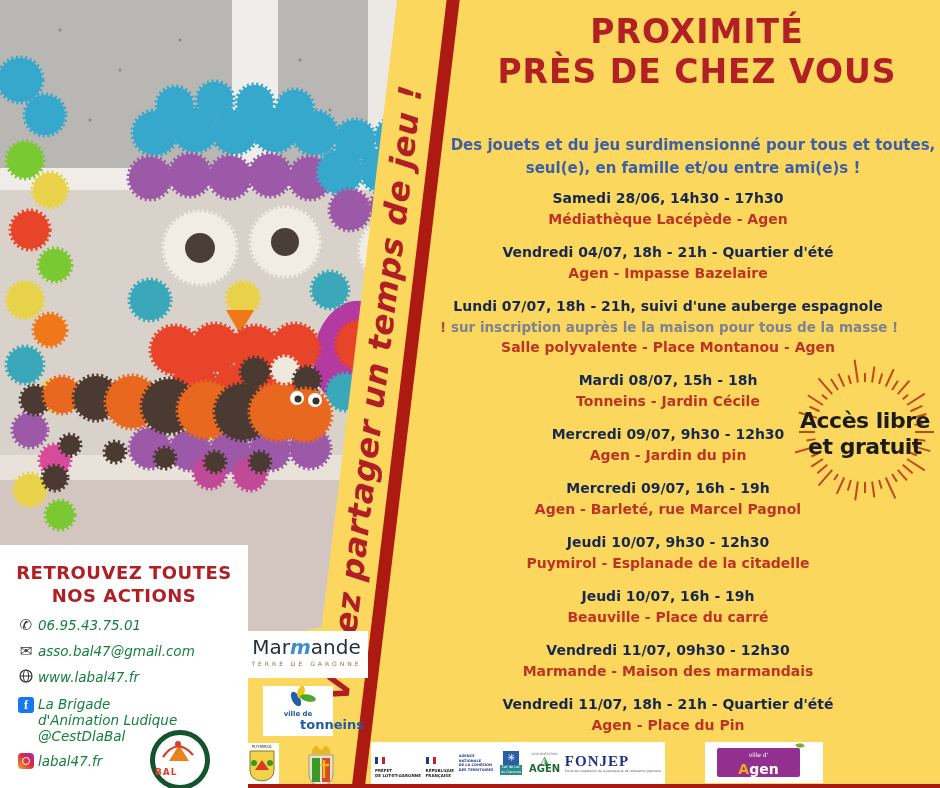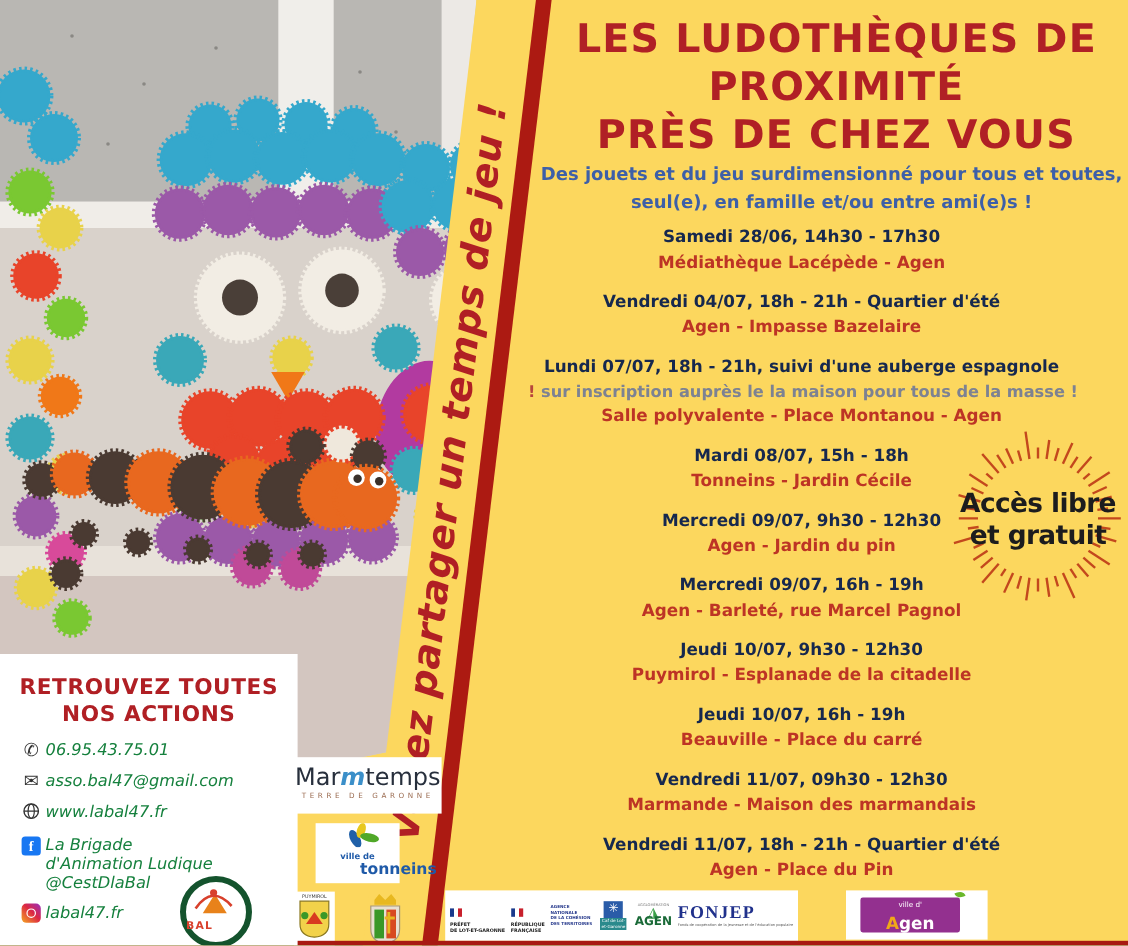--- a/index.html
+++ b/index.html
@@ -221,21 +221,20 @@
     </svg>
   </div>
 
   <div class="ribbon">
     <div class="rb-band"></div>
     <div class="rb-stripe"></div>
     <div class="rb-text">Venez partager un temps de jeu !</div>
   </div>
 
   <div class="title">
-    <div>LES LUDOTHÈQUES DE</div>
     <div>PROXIMITÉ</div>
     <div>PRÈS DE CHEZ VOUS</div>
   </div>
 
   <div class="subtitle">Des jouets et du jeu surdimensionné pour tous et toutes, seul(e), en famille et/ou entre ami(e)s !</div>
 
   <div class="events">
       <div class="event">
       <div class="ev-date">Samedi 28/06, 14h30 - 17h30</div>
 
@@ -376,21 +375,21 @@
       <svg width="44" height="32" viewBox="0 0 44 32">
         <polygon points="14,26 24,10 34,26" fill="#e8821a"></polygon>
         <path d="M8 22 Q22 2 38 20" fill="none" stroke="#d8402c" stroke-width="2.2"></path>
         <circle cx="23" cy="9" r="3" fill="#d8402c"></circle>
       </svg>
       <div class="bal-text">BAL</div>
     </div>
   </div>
 
   <div class="logoM">
-    <div class="name"><span>Mar</span><span class="wave">m</span><span>temps</span></div>
+    <div class="name"><span>Mar</span><span class="wave">m</span><span>ande</span></div>
     <div class="tag">TERRE DE GARONNE</div>
   </div>
 
   <div class="logoT">
     <svg width="40" height="20" viewBox="0 0 40 20">
       <ellipse cx="18" cy="13" rx="4" ry="8" fill="#2060a8" transform="rotate(-28 18 13)"></ellipse>
       <ellipse cx="23" cy="6" rx="3.5" ry="6.5" fill="#e8c81f" transform="rotate(18 23 6)"></ellipse>
       <ellipse cx="30" cy="12" rx="8" ry="3.5" fill="#50a828" transform="rotate(12 30 12)"></ellipse>
     </svg>
     <div class="small">ville de</div>

